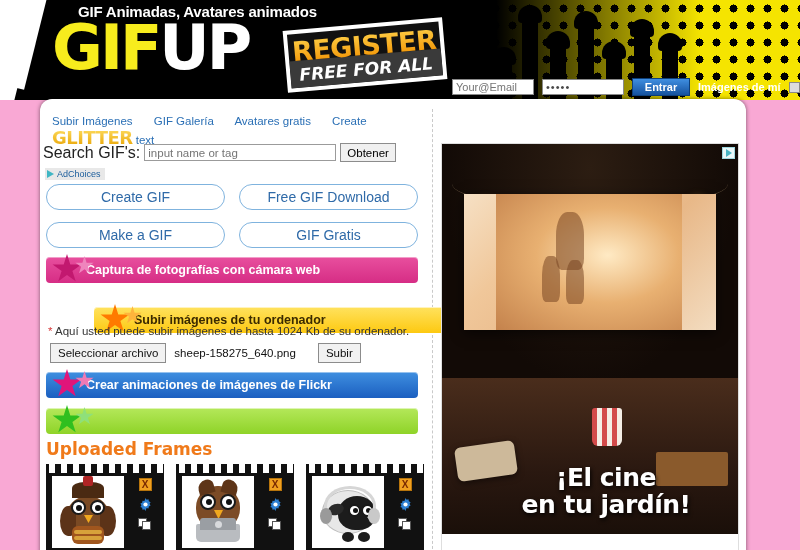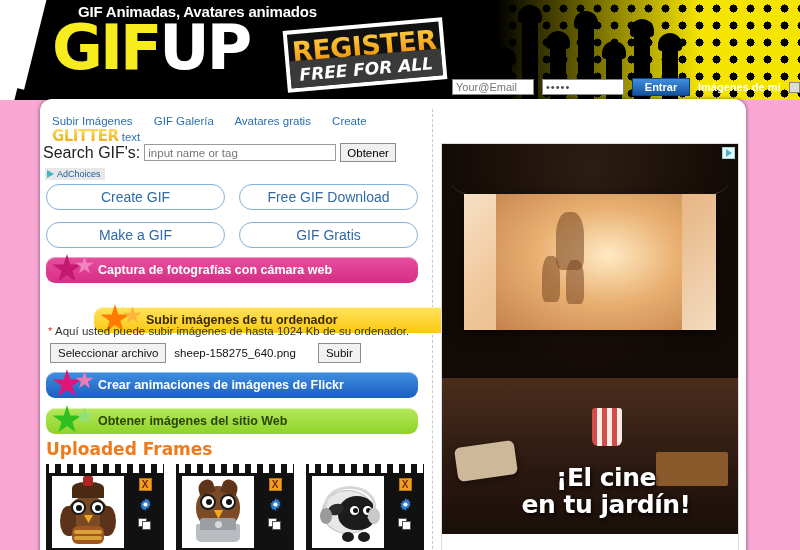--- a/index.html
+++ b/index.html
@@ -130,21 +130,21 @@
               border-left: 1px dashed #c9c9c9; }
   .col-right{ position: absolute; left: 393px; top: 0; width: 313px; height: 100%; }
 
   
   .nav { position: absolute; left: 12px; top: 16px; font-size: 11.5px; }
   .nav a {
     color: #2a6fb5; text-decoration: none; margin-right: 18px;
     font-family: "Liberation Sans", sans-serif;
   }
   .nav .glitter {
-    font-weight: bold; font-size: 15px; letter-spacing: -0.5px;
+    font-weight: bold; font-size: 18px; letter-spacing: -0.5px;
     font-family: "DejaVu Sans", sans-serif;
     background: linear-gradient(#ffe066, #e8a200);
     -webkit-background-clip: text; background-clip: text;
     color: transparent; -webkit-text-fill-color: transparent;
   }
 
   
   .search-row {
     position: absolute; left: 3px; top: 44px;
     display: flex; align-items: center; gap: 4px; font-size: 12px; color: #222;
@@ -181,22 +181,22 @@
     width: 179px; height: 26px; border: 1px solid #7fb3de;
     border-radius: 13px; background: #fff;
     color: #2f6aa8; font-size: 14px;
     display: flex; align-items: center; justify-content: center;
     cursor: pointer; font-family: "Liberation Sans", sans-serif;
   }
 
   
   .bar {
     position: absolute; left: 6px; width: 372px; height: 26px;
-    border-radius: 9px; display: flex; align-items: center;
-    padding-left: 52px; font-size: 12.5px; font-weight: bold;
+    border-radius: 4px; display: flex; align-items: center;
+    padding-left: 40px; font-size: 12.5px; font-weight: bold;
     overflow: visible; cursor: pointer;
   }
   .bar .stars { position: absolute; left: 6px; top: -5px; width: 44px; height: 34px; }
   .star {
     position: absolute;
     clip-path: polygon(50% 0%, 61% 35%, 98% 35%, 68% 57%, 79% 91%, 50% 70%, 21% 91%, 32% 57%, 2% 35%, 39% 35%);
   }
   .star-big { width: 30px; height: 30px; left: 0; top: 2px; }
   .star-sm  { width: 19px; height: 19px; left: 23px; top: 4px; }
 
@@ -469,21 +469,20 @@
             <i class="star star-sm"></i>
         </span>
         <span>Crear animaciones de imágenes de Flickr</span>
       </div>
 
       <div class="bar bar-green">
         <span class="stars">
           <i class="star star-big"></i>
             <i class="star star-sm"></i>
         </span>
-        <span>Obtener imágenes del sitio Web</span>
       </div>
 
       <div class="frames-title">Uploaded Frames</div>
 
       <div class="frames">
 
         <div class="frame">
           <div class="perf-top"></div>
 
           <div class="thumb">

